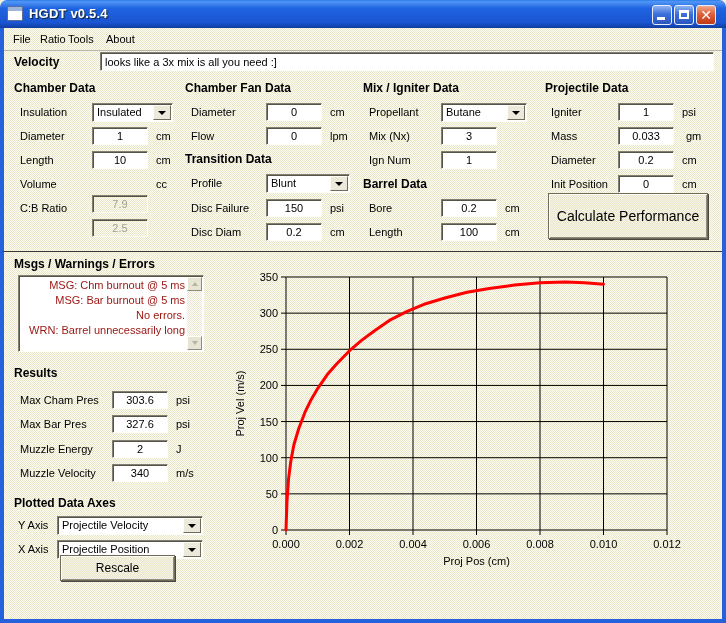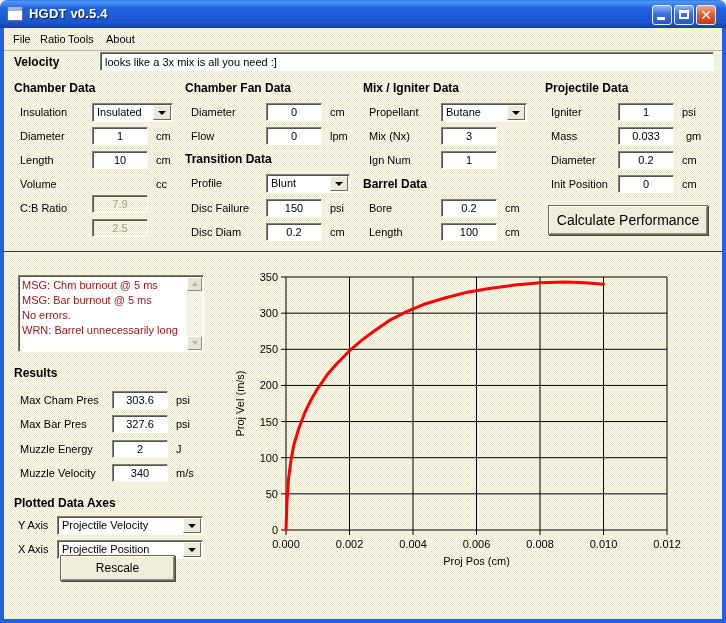--- a/index.html
+++ b/index.html
@@ -51,21 +51,21 @@
   .btn3d{position:absolute;background-image:conic-gradient(#f6f4e8 25%, #e9e6c9 0 50%, #f6f4e8 0 75%, #e9e6c9 0);
     background-size:2px 2px;border:1px solid #6e6b5e;
     box-shadow:inset 1px 1px 0 #fffef6, inset -1px -1px 0 #8f8c7d, 1px 1px 0 #4a483f;
     font-family:"Liberation Sans",sans-serif;font-size:12px;color:#000;cursor:default;}
   .btn3d.big{font-size:14px;}
   .separator{position:absolute;left:3px;top:251px;width:719px;height:1px;background:#3a3a3a;}
   
   .msgbox{position:absolute;left:18px;top:275px;width:186px;height:77px;background:#fff;
     border:1px solid;border-color:#827f72 #fffef5 #fffef5 #827f72;box-shadow:inset 1px 1px 0 #55534a;box-sizing:border-box;}
   .msg-lines{position:absolute;left:3px;top:2px;right:18px;font-size:11px;line-height:15px;color:#9c1310;white-space:nowrap;overflow:hidden;}
-  .msg-line{display:block;}
+  .msg-line{display:block;text-align:right;}
   .vscroll{position:absolute;right:1px;top:1px;bottom:1px;width:15px;
     background-image:conic-gradient(#ffffff 25%, #e9e6c9 0 50%, #ffffff 0 75%, #e9e6c9 0);background-size:2px 2px;}
   .sarr{position:absolute;left:0;width:15px;height:14px;background:#e7e4d4;
     border:1px solid;border-color:#fffef5 #8f8c7d #8f8c7d #fffef5;box-sizing:border-box;
     display:flex;align-items:center;justify-content:center;}
   .sarr.up{top:0;}
   .sarr.down{bottom:0;}
   .sarr .t-up{width:0;height:0;border-left:3px solid transparent;border-right:3px solid transparent;border-bottom:4px solid #b6b3a2;}
   .sarr .t-down{width:0;height:0;border-left:3px solid transparent;border-right:3px solid transparent;border-top:4px solid #b6b3a2;}
   
@@ -210,24 +210,25 @@
   <span class="lbl" style="left:551px;top:154px">Diameter</span>
   <div class="tbox" style="left:618px;top:151px;width:56px">
       <span>0.2</span>
     </div>
   <span class="unit" style="left:682px;top:154px">cm</span>
   <span class="lbl" style="left:551px;top:178px">Init Position</span>
   <div class="tbox" style="left:618px;top:175px;width:56px">
       <span>0</span>
     </div>
   <span class="unit" style="left:682px;top:178px">cm</span>
-  <button class="btn3d big" style="left:548px;top:205px;width:160px;height:30px">Calculate Performance</button>
+  <button class="btn3d big" style="left:548px;top:193px;width:160px;height:46px">Calculate Performance</button>
 
   <div class="separator"></div>
 
+  <span class="ghead" style="left:14px;top:257px">Msgs / Warnings / Errors</span>
   <div class="msgbox">
     <div class="msg-lines">
       <span class="msg-line">MSG: Chm burnout @ 5 ms</span>
       <span class="msg-line">MSG: Bar burnout @ 5 ms</span>
       <span class="msg-line">No errors.</span>
       <span class="msg-line">WRN: Barrel unnecessarily long</span>
     </div>
     <div class="vscroll">
       <span class="sarr up">
           <i class="t-up"></i>

